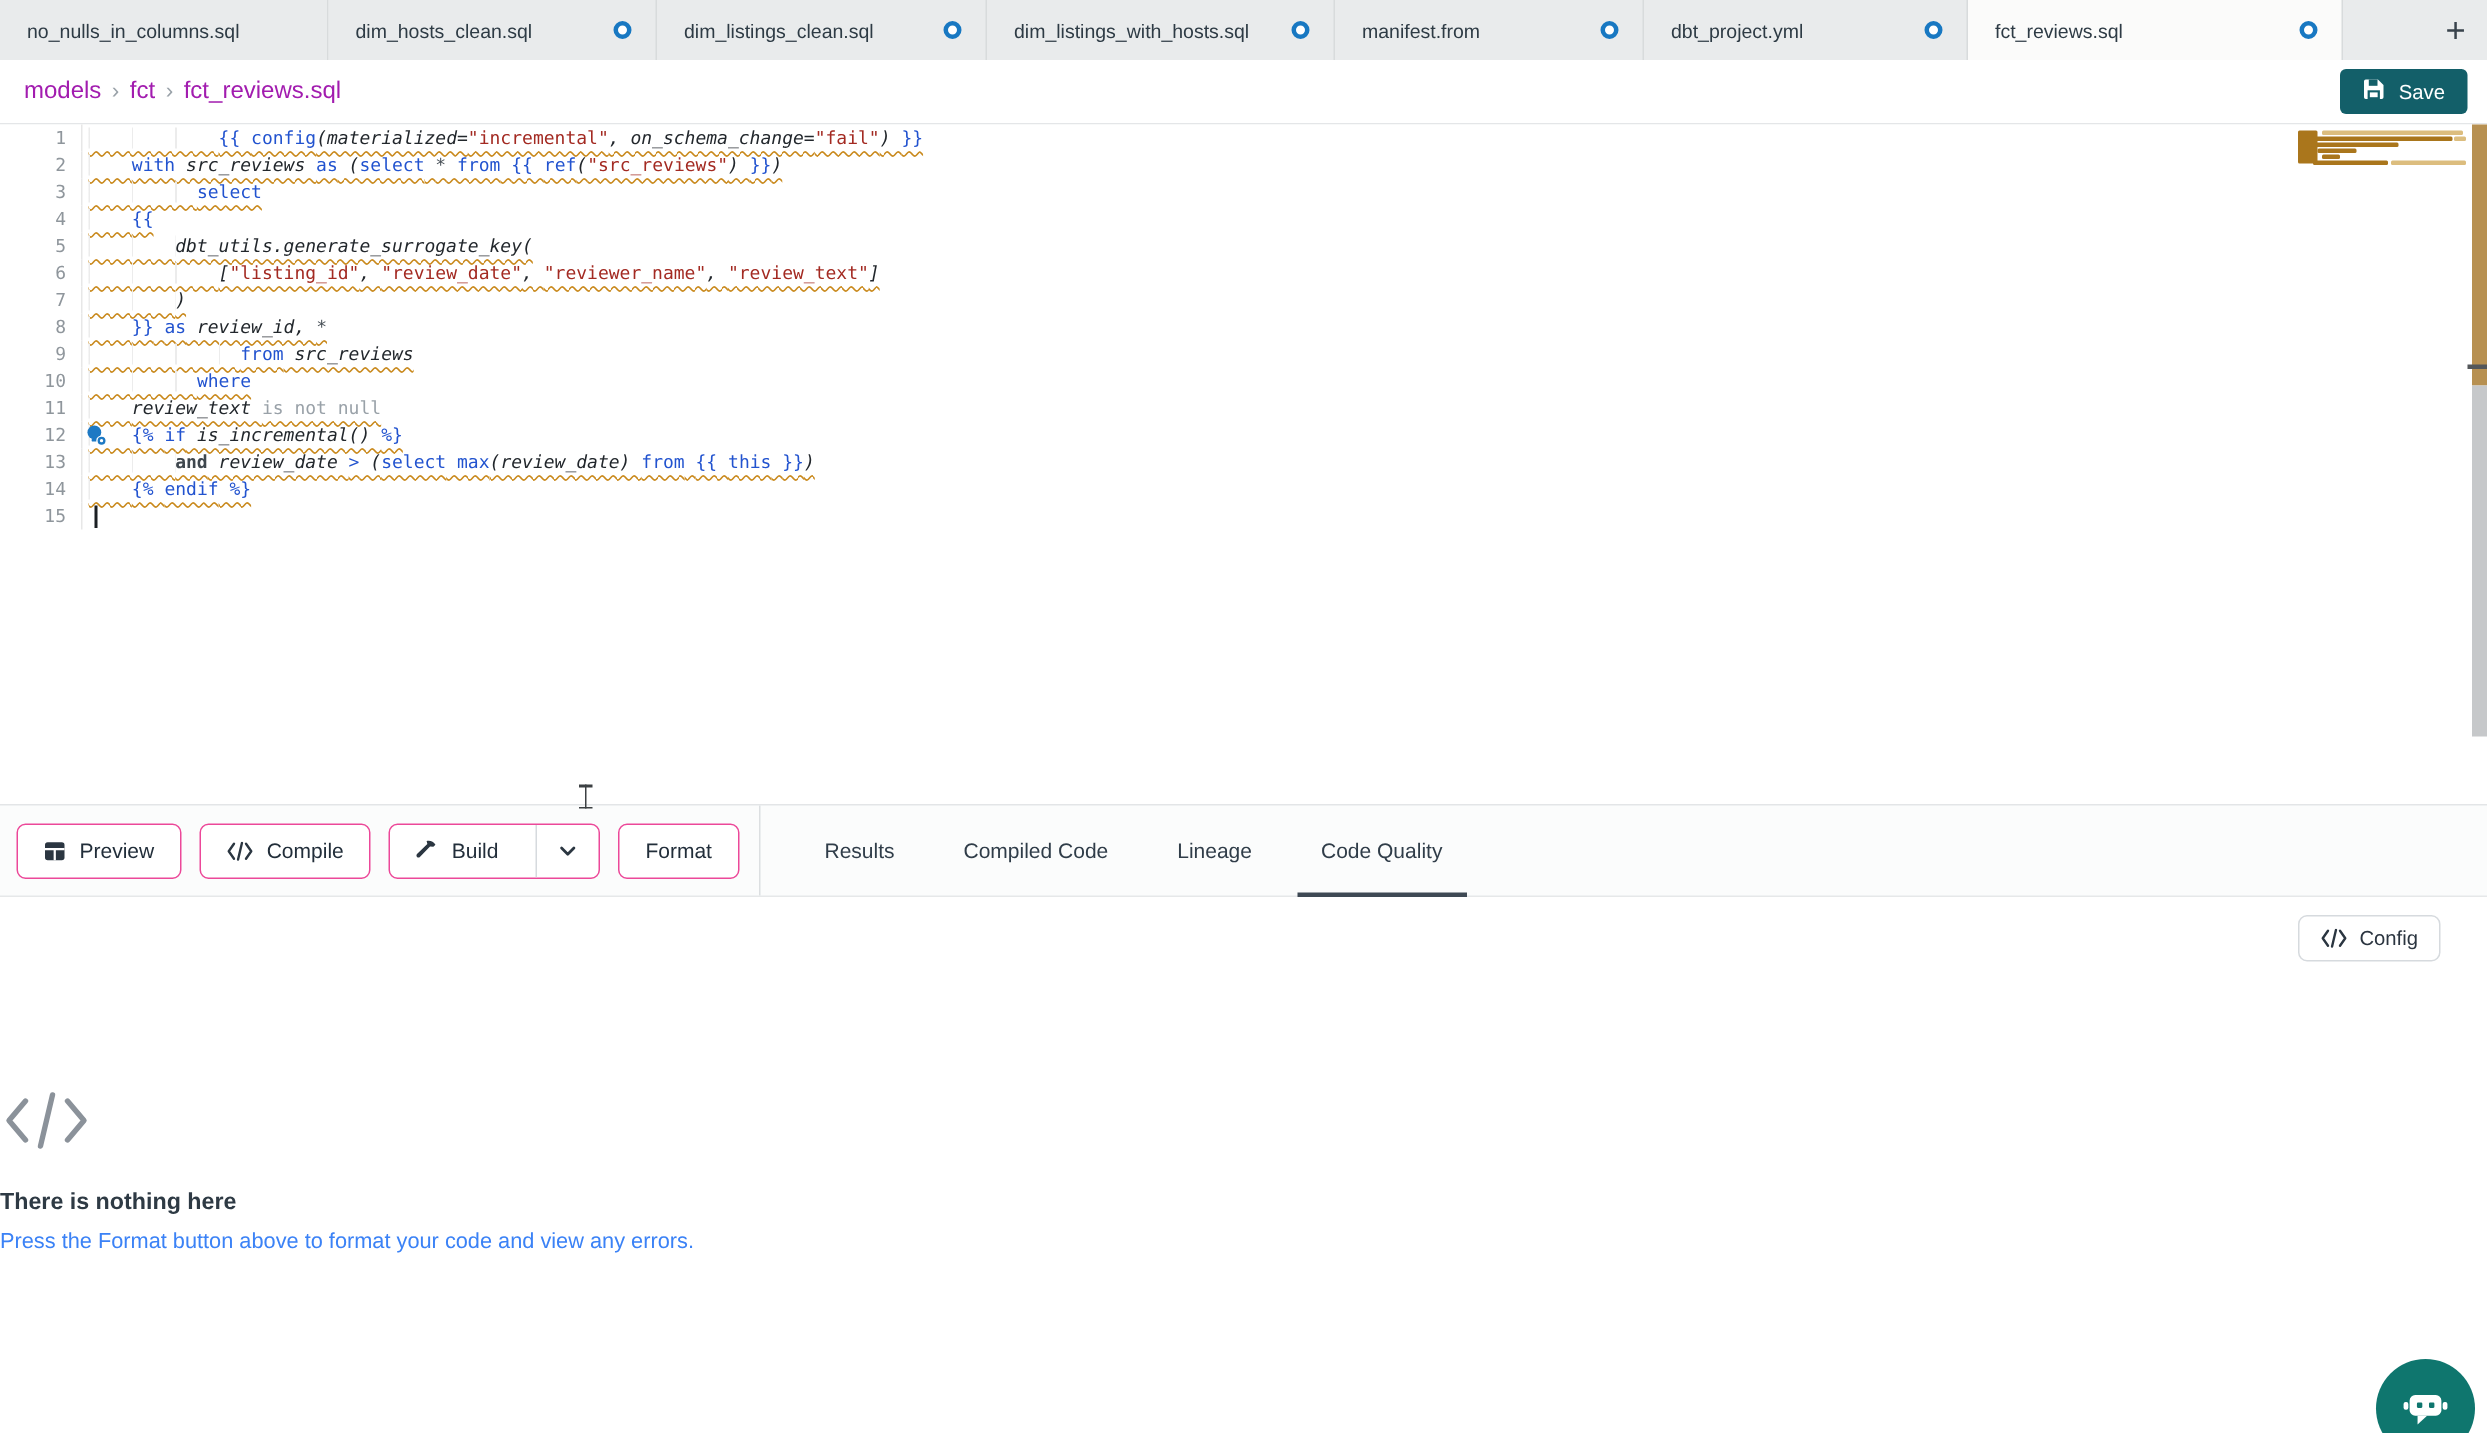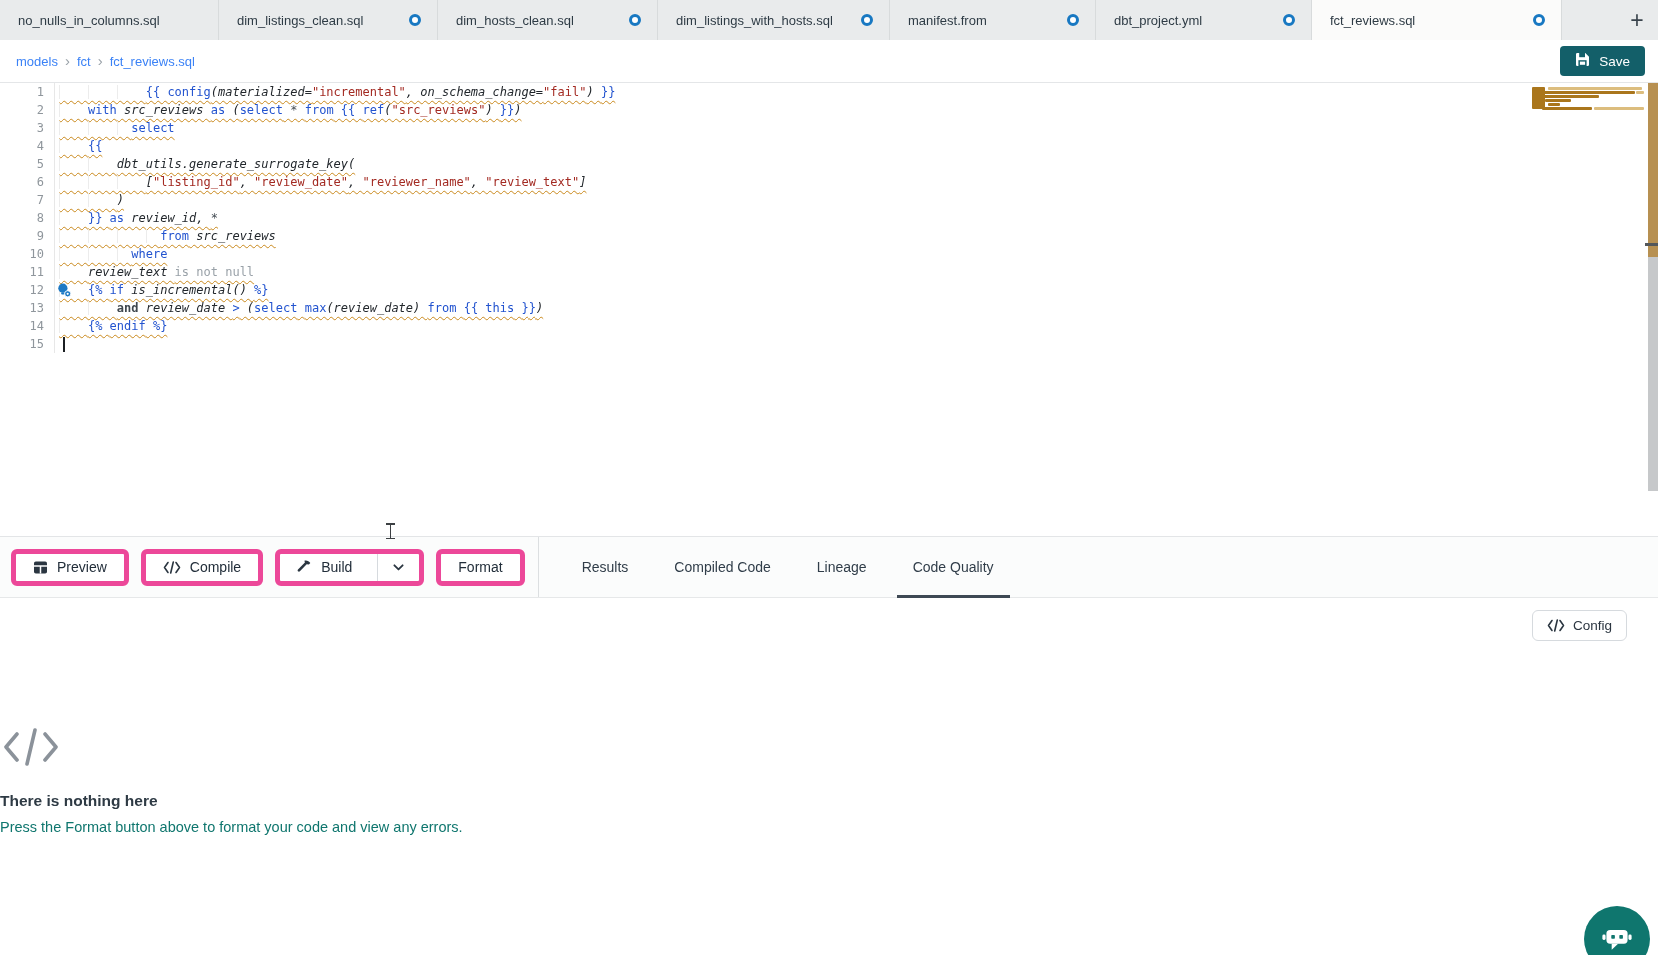--- a/index.html
+++ b/index.html
@@ -22,21 +22,21 @@
   #filetabs .ftab:nth-of-type(7){width:250px}
   .ftab.active { background:#fbfbfa; }
   .dot { width:12px; height:12px; border:3.4px solid #1878c2; border-radius:50%;
     background:#fff; margin-left:10px; flex:none; }
   .newtab { display:flex; align-items:center; justify-content:center; width:42px;
     margin-left:auto; font-size:23px; color:#39434c; cursor:default; }
 
   
   .crumbbar { height:43px; background:#fff; border-bottom:1px solid #e4e6e8;
     display:flex; align-items:center; padding-left:16px; position:relative; }
-  .crumb-item { font-size:13px; color:#3b82f6; }
+  .crumb-item { font-size:16px; color:#a21caf; }
   .crumb-sep { margin:0 7px; color:#9aa2a9; font-size:15px; }
   .savebtn { position:absolute; right:13px; top:6px; height:30px; padding:0 15px;
     background:#135f69; color:#fff; border:none; border-radius:4px; font-size:13.5px;
     display:flex; align-items:center; gap:9px; font-family:inherit; }
 
   
   .editor { position:relative; height:453px; background:#fff;
     font-family:"DejaVu Sans Mono", monospace; }
   .line { display:flex; height:18px; line-height:18px; font-size:12px; position:relative; }
   .ln { width:44px; text-align:right; color:#8f969c; flex:none; }
@@ -62,61 +62,61 @@
   .vs-mark  { position:absolute; top:160px; right:0; width:13px; height:3px; background:#53575a; }
   .ibeam { position:absolute; left:386px; top:440px; width:9px; height:16px; }
   .ibeam::before { content:""; position:absolute; left:3.8px; top:0; width:1.5px; height:16px; background:#3c4043; }
   .ibeam i { position:absolute; left:0; width:9px; height:1.5px; background:#3c4043; }
   .ibeam .tb { top:0; } .ibeam .bb { bottom:0; }
 
   
   .toolbar { height:62px; border-top:1px solid #e3e5e7; border-bottom:1px solid #e6e8e9;
     background:#fbfcfc; display:flex; align-items:center; }
   .tbbtns { display:flex; align-items:center; gap:12px; padding-left:11px; }
-  .btn { height:37px; background:#fff; border:5px solid #ec4899; border-radius:6px;
+  .btn { height:37px; background:#fff; border:1px solid #ec4899; border-radius:6px;
     display:flex; align-items:center; gap:9px; padding:0 17px; font-size:14px;
     color:#222e3a; font-weight:500; font-family:inherit; }
   .btn.split { padding:0; overflow:hidden; }
   .btn.split .main { display:flex; align-items:center; gap:9px; padding:0 16px; height:100%; }
   .btn.split .chev { border-left:1px solid #d6dade; display:flex; align-items:center;
     justify-content:center; width:42px; height:100%; }
   .tb-sep { width:1px; align-self:stretch; background:#dcdfe1; margin-left:13px; }
   .ptabs { display:flex; height:100%; margin-left:20px; }
   .ptab { position:relative; display:flex; align-items:center; padding:0 23px;
     font-size:14px; color:#303d49; }
   .ptab.active::after { content:""; position:absolute; left:7px; right:7px; bottom:-1px;
     height:3.5px; background:#3e4954; }
 
   
   .panel { position:relative; height:357px; background:#fff; }
   .config { position:absolute; top:12px; right:31px; height:31px; border:1px solid #d6dade;
     border-radius:6px; background:#fff; display:flex; align-items:center; gap:8px;
     padding:0 14px; font-size:13.5px; color:#2b3540; font-family:inherit; }
   .empty { padding-top:128px; }
   .empty-title { margin-top:20px; font-size:15.5px; font-weight:bold; color:#2e3a44; }
-  .empty-sub { margin-top:9px; font-size:14.5px; color:#0f766e; }
+  .empty-sub { margin-top:9px; font-size:14.5px; color:#3b82f6; }
 
   .chat { position:absolute; left:1584px; top:906px; width:66px; height:66px;
     border-radius:50%; background:#0f766e; display:flex; align-items:center;
     justify-content:center; border:none; }
 </style>
 </head>
 <body>
 
 <div class="tabbar">
   <div id="filetabs" class="ftabs">
       <div class="ftab">
         <span class="ftab-label">no_nulls_in_columns.sql</span>
       </div>
       <div class="ftab">
+        <span class="ftab-label">dim_hosts_clean.sql</span>
+        <span class="dot"></span>
+      </div>
+      <div class="ftab">
         <span class="ftab-label">dim_listings_clean.sql</span>
-        <span class="dot"></span>
-      </div>
-      <div class="ftab">
-        <span class="ftab-label">dim_hosts_clean.sql</span>
         <span class="dot"></span>
       </div>
       <div class="ftab">
         <span class="ftab-label">dim_listings_with_hosts.sql</span>
         <span class="dot"></span>
       </div>
       <div class="ftab">
         <span class="ftab-label">manifest.from</span>
         <span class="dot"></span>
       </div>

